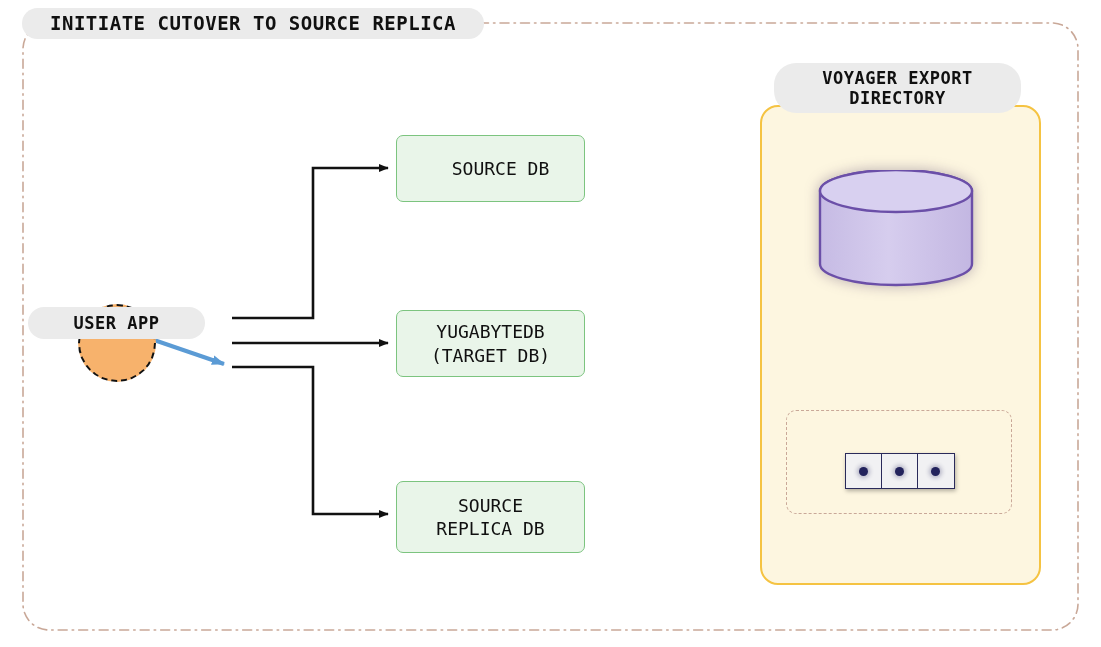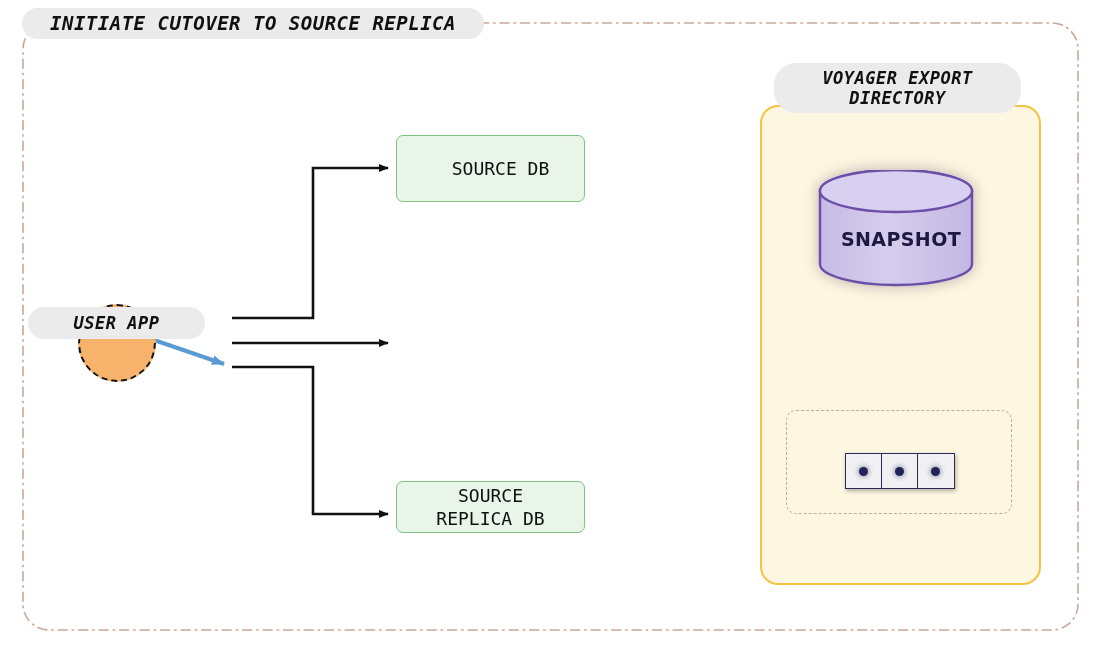--- a/index.html
+++ b/index.html
@@ -37,21 +37,20 @@
     align-items: center;
     justify-content: center;
     text-align: center;
     font-family: "DejaVu Sans Mono", monospace;
     font-weight: bold;
     color: #101010;
     letter-spacing: 0.5px;
     white-space: pre-line;
     line-height: 1.18;
     box-sizing: border-box;
-    font-style: italic;
   }
   #title-pill {
     left: 22px; top: 8px;
     width: 462px; height: 31px;
     font-size: 19px;
   }
   #userapp-pill {
     left: 28px; top: 263px;
     width: 177px; height: 32px;
     font-size: 17px;
@@ -81,21 +80,21 @@
     text-align: center;
     font-family: "DejaVu Sans Mono", monospace;
     font-size: 18px;
     color: #101010;
     white-space: pre-line;
     line-height: 1.3;
     box-sizing: border-box;
   }
   #box-source-db      { left: 396px; top: 135px; width: 189px; height: 67px; padding-left: 20px; }
   #box-yugabytedb     { left: 396px; top: 310px; width: 189px; height: 67px; }
-  #box-source-replica { left: 396px; top: 481px; width: 189px; height: 52px; }
+  #box-source-replica { left: 396px; top: 481px; width: 189px; height: 72px; }
 
   
   #user-circle {
     position: absolute;
     left: 78px; top: 304px;
     width: 78px; height: 78px;
     border-radius: 50%;
     background: #f7b26c;
     border: 2px dashed #111111;
     box-sizing: border-box;
@@ -221,36 +220,37 @@
       <defs>
         <linearGradient id="cylSideFront" x1="0" y1="0" x2="1" y2="0">
           <stop offset="0%" stop-color="#c6bbe4"></stop>
           <stop offset="45%" stop-color="#d6cdee"></stop>
           <stop offset="100%" stop-color="#c3b7e2"></stop>
         </linearGradient>
       </defs>
       <ellipse cx="90" cy="21" rx="76" ry="21" fill="#d8d0f0" stroke="#6b4fa8" stroke-width="2.4"></ellipse>
     </svg>
   </div>
-  <div id="snapshot-label">SNAPSHOT</div>
 
   <div id="eventqueue-box"></div>
   <div id="eventqueue-cells">
     <div class="eq-cell">
       <span class="eq-dot"></span>
     </div>
     <div class="eq-cell">
       <span class="eq-dot"></span>
     </div>
     <div class="eq-cell">
       <span class="eq-dot"></span>
     </div>
   </div>
 
   <div id="box-source-db" class="db-box">SOURCE DB</div>
+  <div id="box-yugabytedb" class="db-box">YUGABYTEDB
+(TARGET DB)</div>
   <div id="box-source-replica" class="db-box">SOURCE
 REPLICA DB</div>
 
   <div id="user-circle"></div>
 
   <div id="title-pill" class="pill">INITIATE CUTOVER TO SOURCE REPLICA</div>
   <div id="userapp-pill" class="pill">USER APP</div>
   <div id="voyager-pill" class="pill">VOYAGER EXPORT
 DIRECTORY</div>
 

